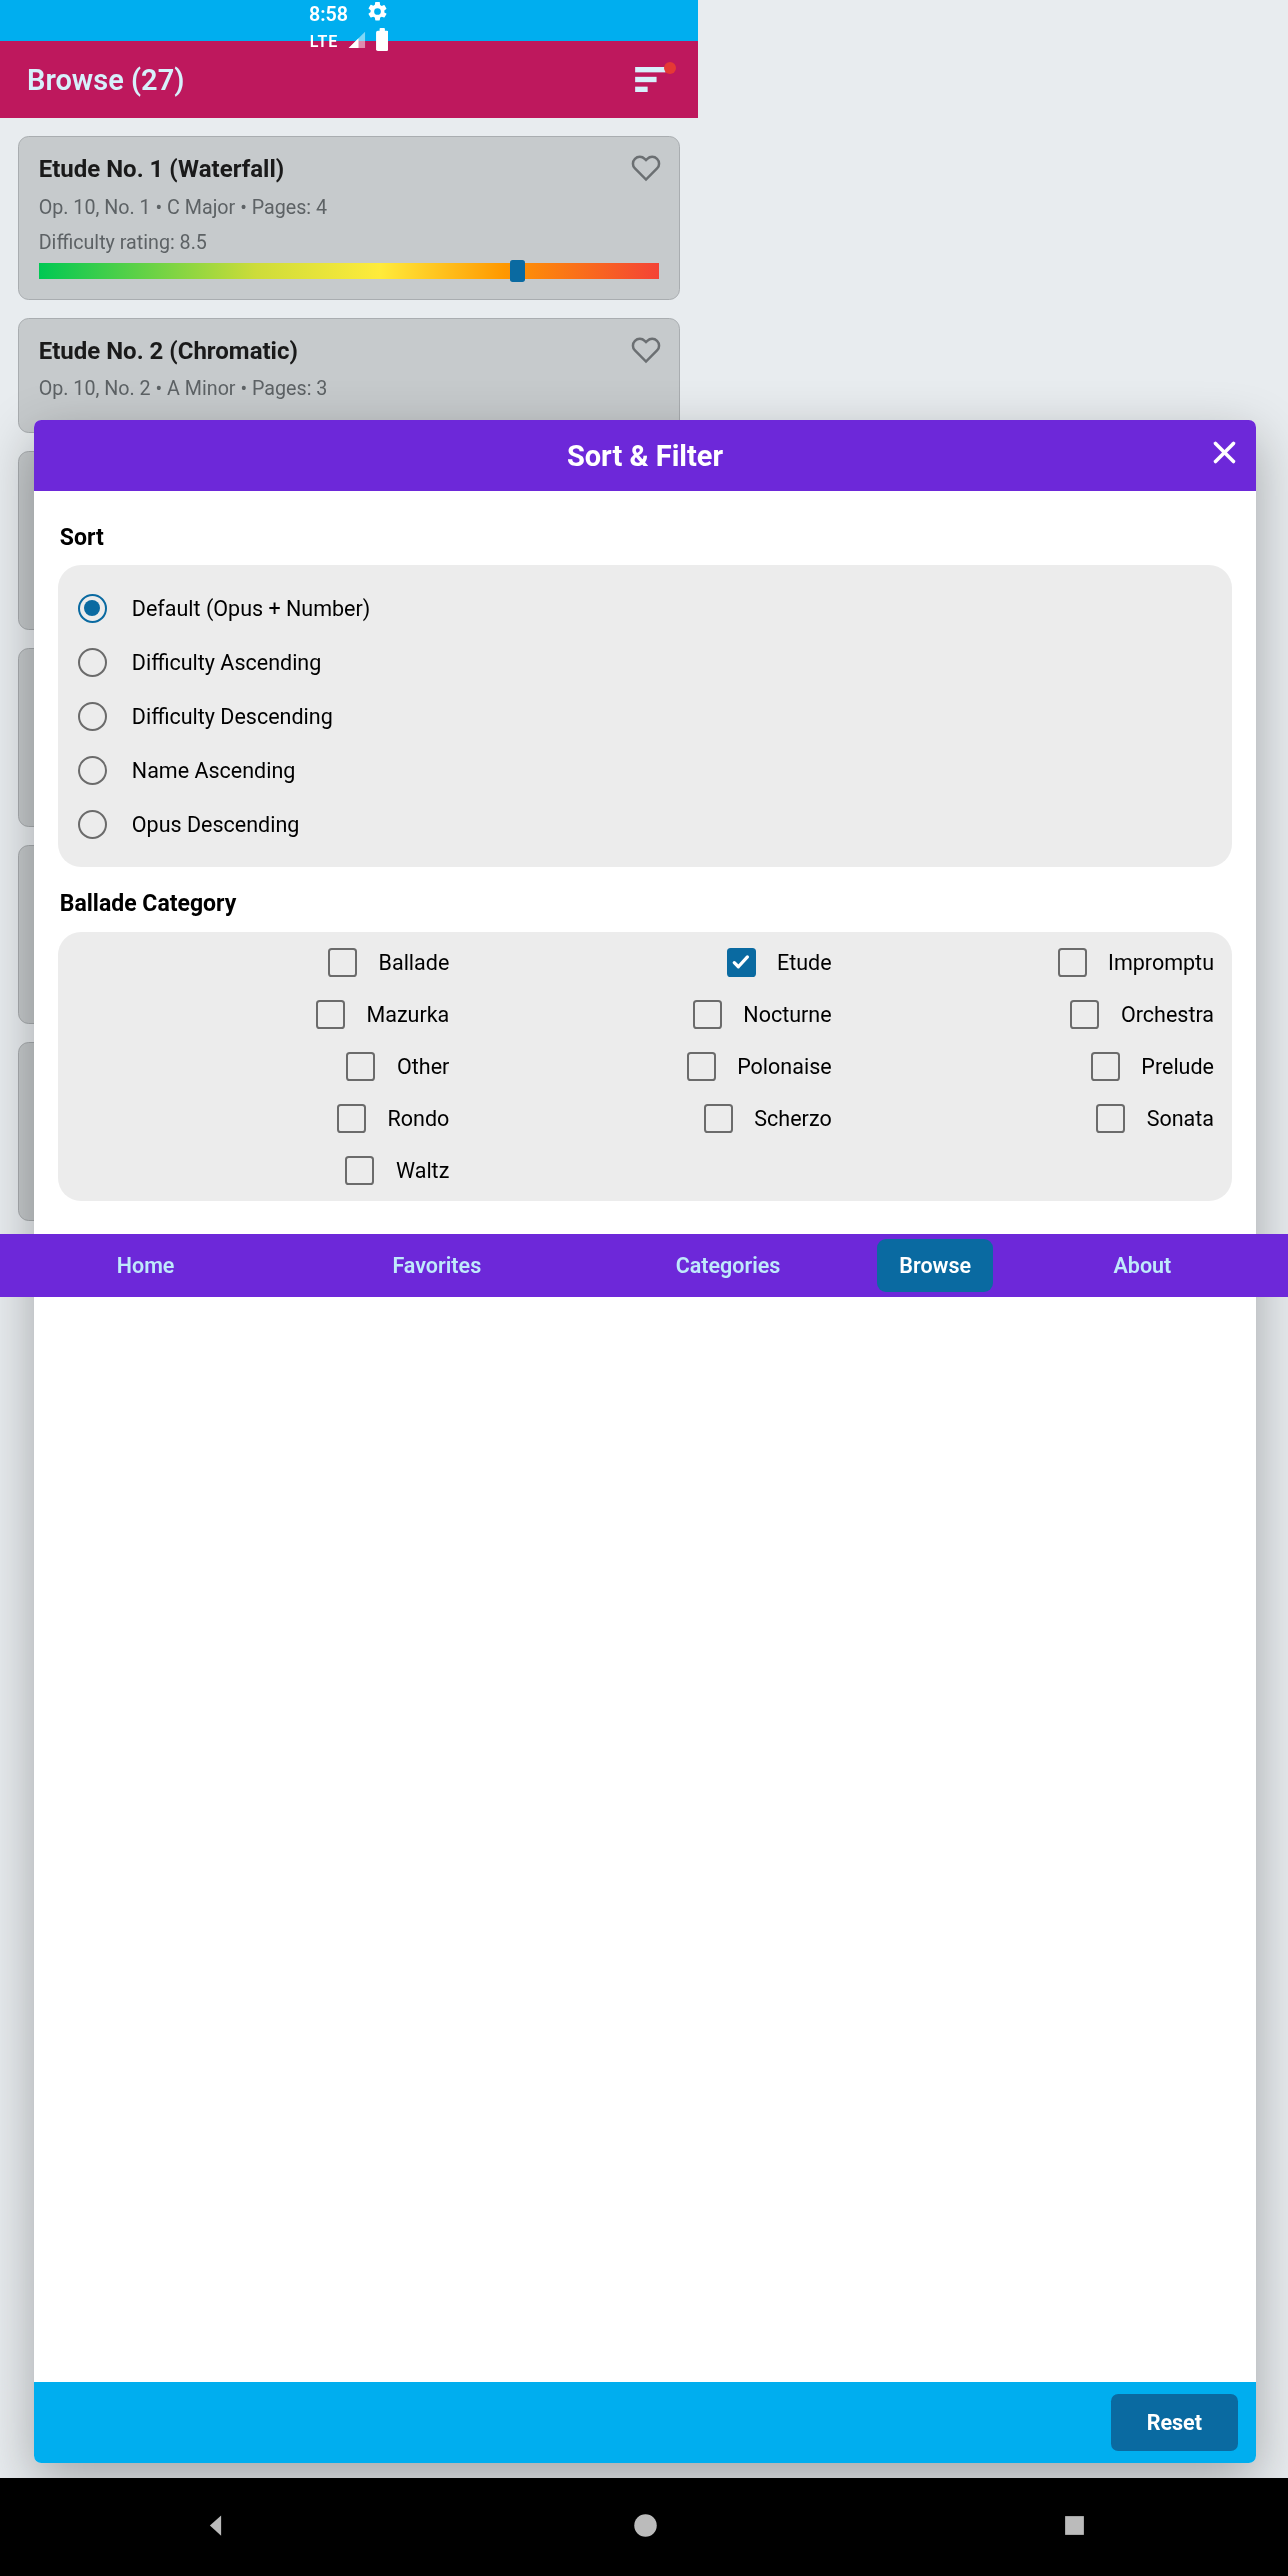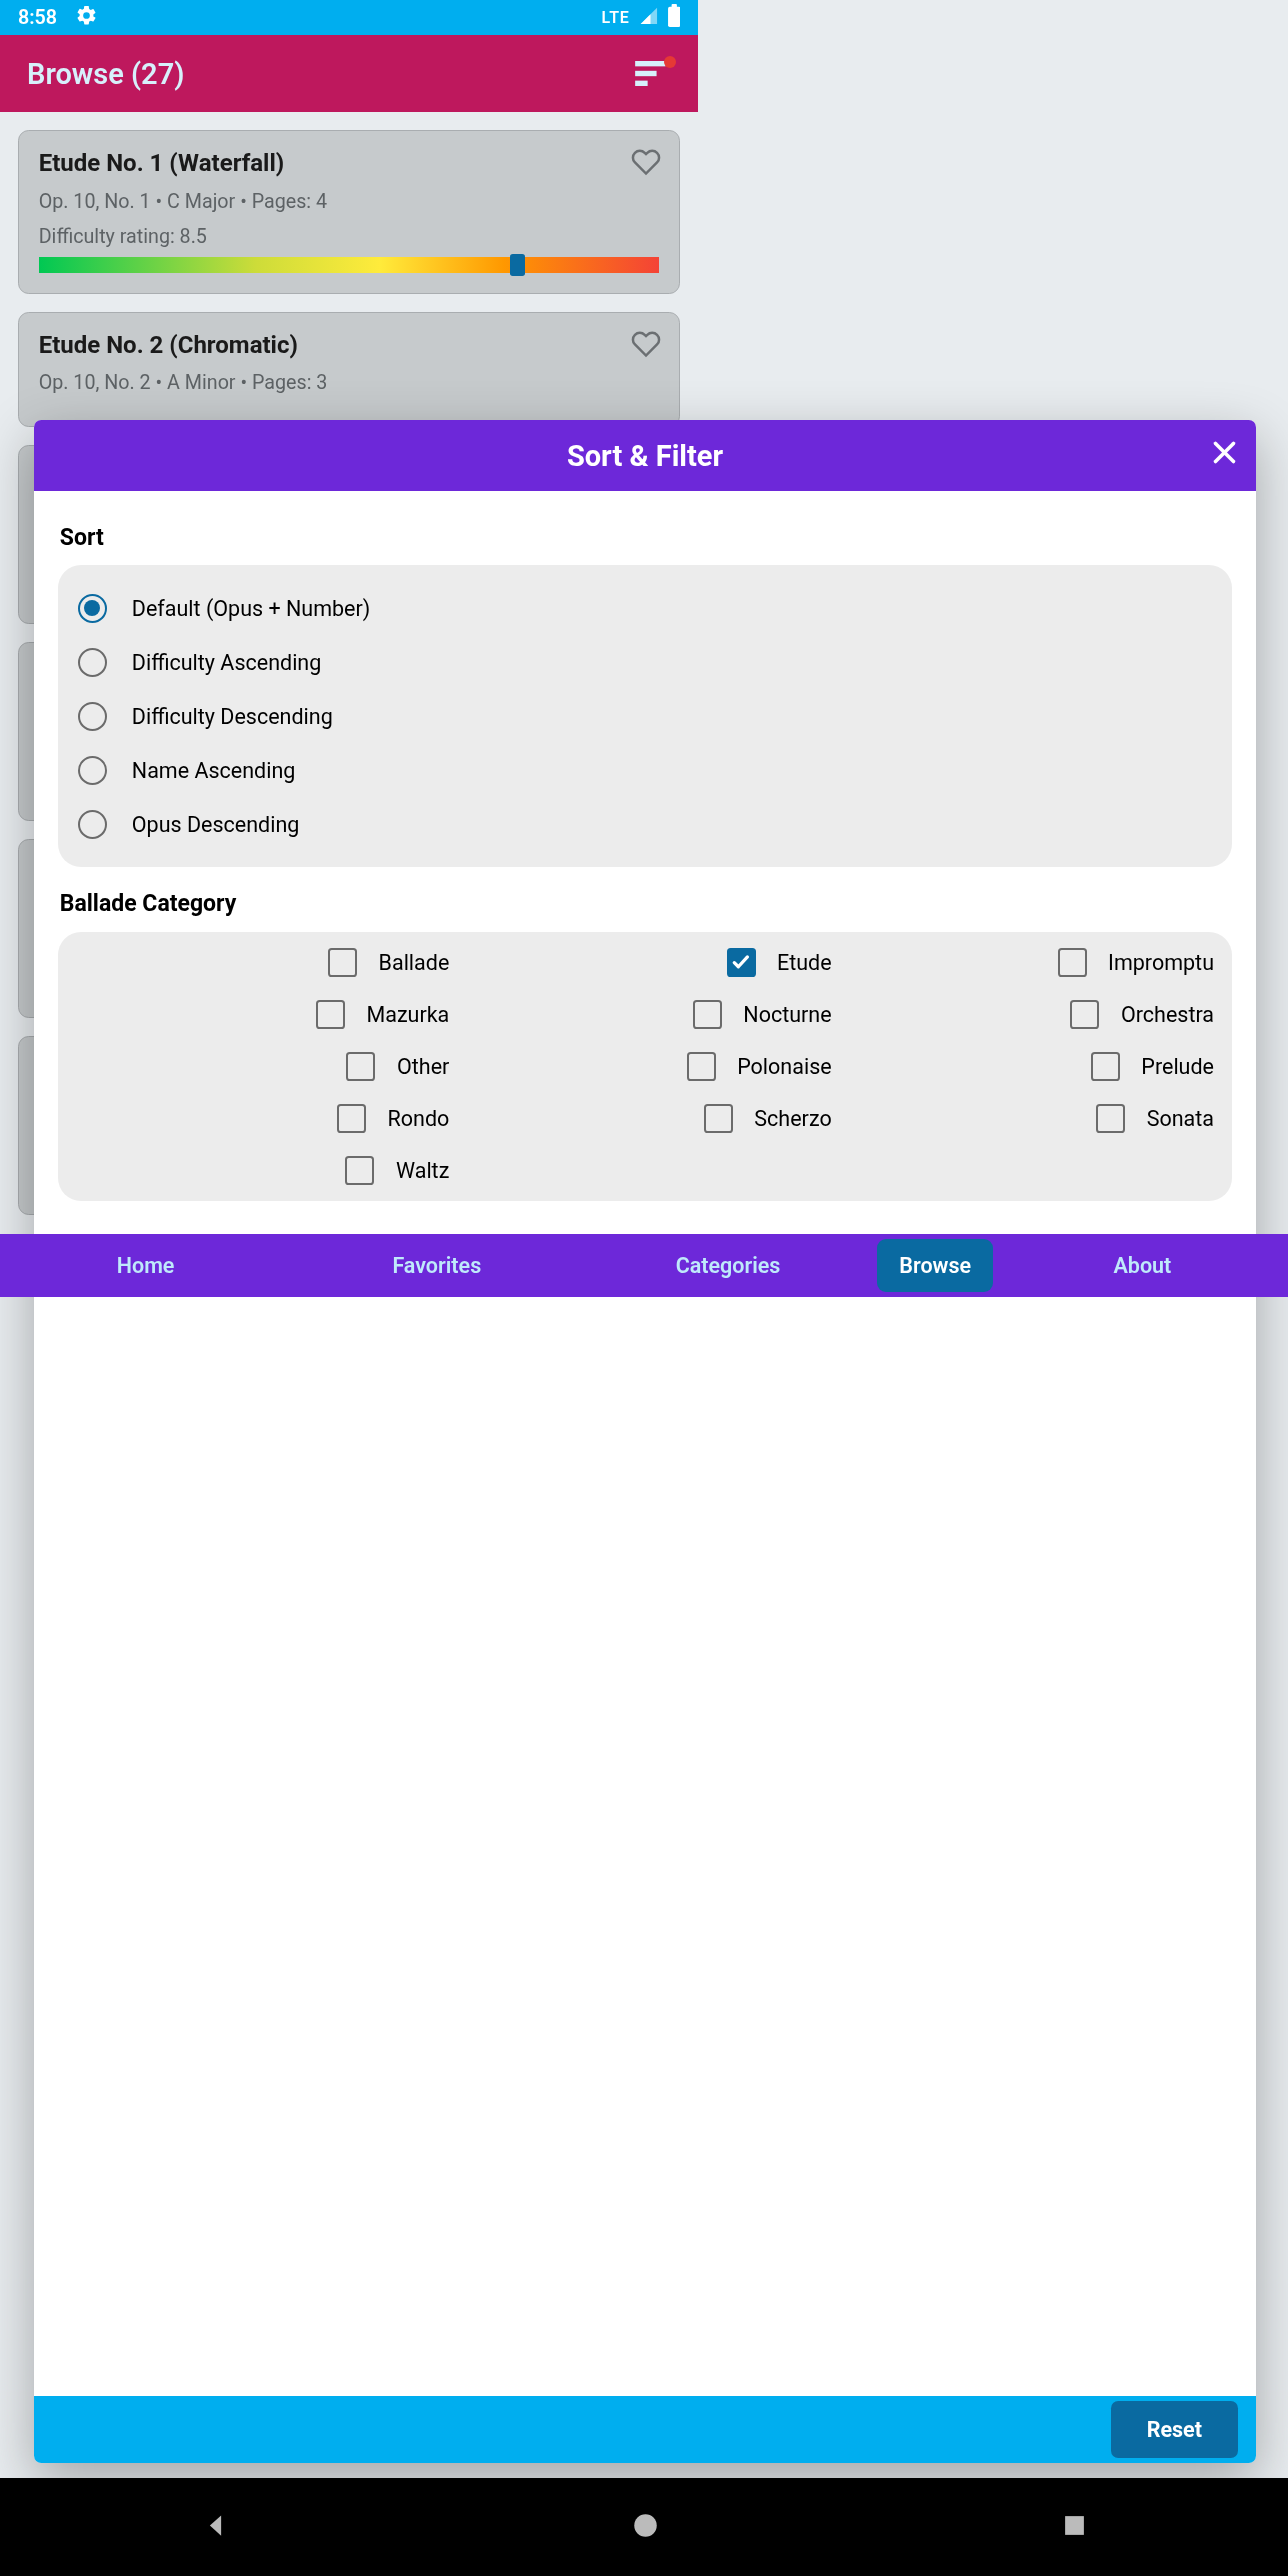--- a/index.html
+++ b/index.html
@@ -1,20 +1,20 @@
 <!DOCTYPE html>
 <html style="font-size:14.3px"><head>
 <meta charset="utf-8">
 <style>
   * { box-sizing: border-box; margin: 0; padding: 0; font-family: -apple-system, BlinkMacSystemFont, "Segoe UI", Roboto, Helvetica, Arial, sans-serif; }
   html, body { width: 698px; height: 1395px; background: #e8ecef; overflow: hidden; }
   
   .status-bar {
-    height: 35px; background:#00aeef; color:#fff; display:flex;
-    align-items:center; padding:0 18px; font-size:19.7px; font-weight:600;
+    height: 41px; background:#00aeef; color:#fff; display:flex;
+    align-items:center; padding:0 18px; font-size:19.7px; font-weight:600;flex-direction:column;
   }
   .status-left { display:flex; align-items:center; gap:18px; }
   .status-spacer { flex:1; }
   .status-right { display:flex; align-items:center; gap:9px; font-size:16px; letter-spacing:0.9px; }
   
   .app-bar {
     height: 77px; background:#be185d; color:#d7f0fb; display:flex;
     align-items:center; padding:0 27px; font-size:29px; font-weight:600;
   }
   .app-bar .spacer { flex:1; }
@@ -69,21 +69,21 @@
   .radio-row { display:flex; align-items:center; gap:25px; padding:12.5px 1.8px; font-size:21.5px;}
   .radio { width:29px; height:29px; border:2.7px solid #6b6b6b; border-radius:50%;
     display:inline-flex; align-items:center; justify-content:center; flex:0 0 29px;}
   .radio.sel { border-color:#0a6aa1;}
   .radio.sel::after { content:""; width:16px; height:16px; border-radius:50%; background:#0a6aa1;}
   .cats { display:grid; grid-template-columns:repeat(3,1fr); row-gap:23px; column-gap:9px;}
   .chk-row { display:flex; align-items:center; gap:21.5px; font-size:21.5px;justify-content:flex-end;}
   .chk { width:29px; height:29px; border:2.7px solid #6b6b6b; border-radius:3.6px;
     display:inline-flex; align-items:center; justify-content:center; flex:0 0 29px;}
   .chk.sel { background:#0a6aa1; border-color:#0a6aa1; color:#fff;}
-  .dlg-footer { background:#00aeef; height:67px; display:flex; align-items:center;
+  .dlg-footer { background:#00aeef; height:81px; display:flex; align-items:center;
     justify-content:flex-end; padding:0 18px;}
   .reset-btn { background:#0a6aa1; color:#fff; font-size:21.5px; font-weight:700;
     border:none; border-radius:7.2px; padding:16px 36px;}
 </style>
 </head>
 <body>
 
 <div class="status-bar">
   <div class="status-left">
     <span>8:58</span>

